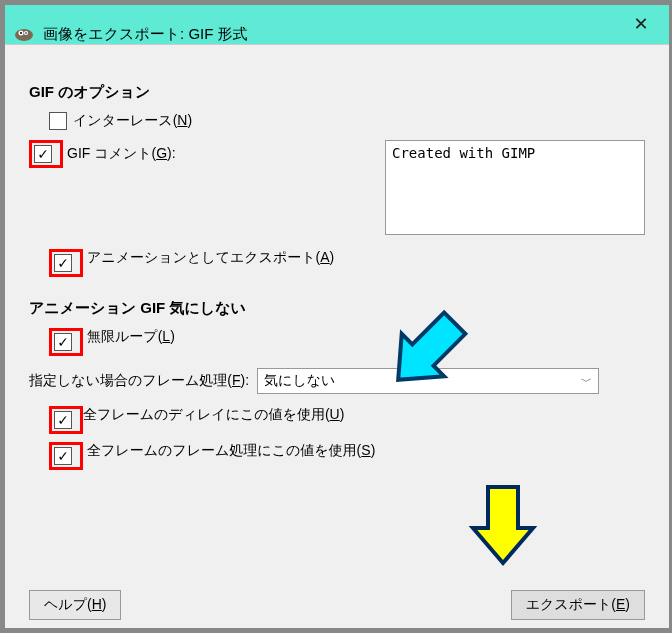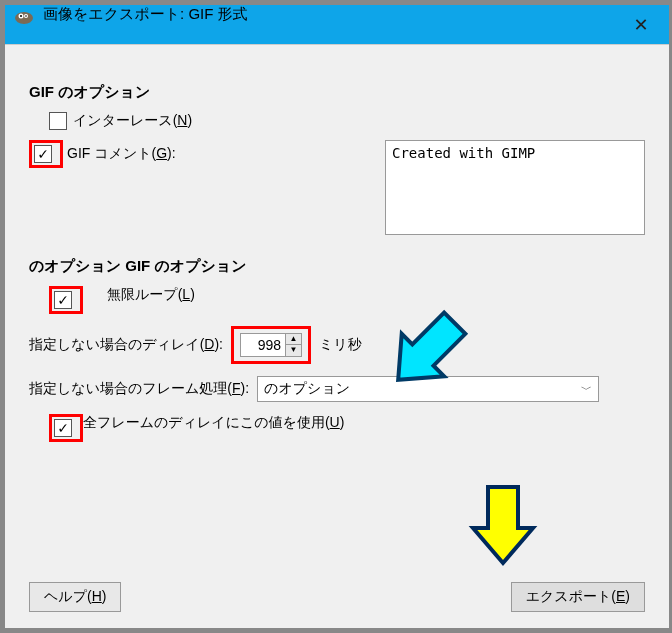--- a/index.html
+++ b/index.html
@@ -12,23 +12,23 @@
   }
   .window {
     width: 666px;
     height: 625px;
     background: #f0f0f0;
     border: 1px solid #888;
     position: relative;
   }
   .titlebar {
     display: flex;
-    align-items: flex-start;
+    align-items: flex-end;
     height: 40px;
-    background: #0ea5e9;
+    background: #5eead4;
     border-bottom: 1px solid #ccc;
     padding: 0 8px;
   }
   .titlebar .app-icon {
     width: 22px; height: 22px; margin-right: 8px;
     display: flex; align-items: center; justify-content: center;
   }
   .titlebar .title { flex: 1; font-size: 15px; }
   .close-btn {
     width: 40px; height: 40px;
@@ -126,21 +126,21 @@
     justify-content: space-between;
     padding: 0 6px;
     cursor: pointer;
   }
   .select .chev {
     font-size: 11px;
     color: #555;
   }
   .button-row {
     position: absolute;
-    bottom: 16px;
+    bottom: 8px;
     left: 24px;
     right: 24px;
     display: flex;
     align-items: center;
   }
   .btn {
     border: 1px solid #999;
     background: #e8e8e8;
     height: 30px;
     padding: 0 14px;
@@ -202,59 +202,58 @@
       <div style="display:flex;align-items:center;">
         <span class="hl">
           <span class="checkbox checked"></span>
         </span>
         <span class="label" style="margin-left:4px;"><span>GIF コメント(<span class="u">G</span>):</span></span>
       </div>
       <div style="flex:1"></div>
       <textarea class="textarea" style="">Created with GIMP</textarea>
     </div>
 
-
-    <div class="section-title" style="margin-top:22px;">のオプション GIF のオプション</div>
-
-    <div class="row indent" style="margin-top:4px;gap:20px;">
+    <div class="row indent">
+      <span class="hl">
+        <span class="checkbox checked"></span>
+      </span>
+      <span class="label" style="margin-left:4px;"><span>アニメーションとしてエクスポート(<span class="u">A</span>)</span></span>
+    </div>
+
+    <div class="section-title" style="margin-top:22px;">アニメーション GIF 気にしない</div>
+
+    <div class="row indent" style="margin-top:4px;">
       <span class="hl">
         <span class="checkbox checked"></span>
       </span>
       <span class="label" style="margin-left:4px;"><span>無限ループ(<span class="u">L</span>)</span></span>
     </div>
 
-    <div class="form-row indent">
-      <span class="label"><span>指定しない場合のディレイ(<span class="u">D</span>):</span></span>
-      <span class="hl hl-inline" style="padding:4px 6px;">
-        <span class="spinner-wrap">
-          <input class="spinner-input" value="998" style="">
-          <span class="spinner-buttons">
-            <div>▲</div>
-            <div>▼</div>
-          </span>
-        </span>
-      </span>
-      <span class="label">ミリ秒</span>
-    </div>
 
     <div class="form-row indent">
       <span class="label"><span>指定しない場合のフレーム処理(<span class="u">F</span>):</span></span>
       <span class="select">
-        <span>のオプション</span>
+        <span>気にしない</span>
         <span class="chev">﹀</span>
       </span>
     </div>
 
     <div class="row indent">
       <span class="hl">
         <span class="checkbox checked"></span>
       </span>
       <span class="label" style=""><span>全フレームのディレイにこの値を使用(<span class="u">U</span>)</span></span>
     </div>
 
+    <div class="row indent">
+      <span class="hl">
+        <span class="checkbox checked"></span>
+      </span>
+      <span class="label" style="margin-left:4px;"><span>全フレームのフレーム処理にこの値を使用(<span class="u">S</span>)</span></span>
+    </div>
 
     <svg class="arrow" style="left:370px; top:248px;" width="110" height="110" viewBox="0 0 110 110">
       <g transform="rotate(225 55 55)">
         <path d="M 55 10 L 85 45 L 70 45 L 70 90 L 40 90 L 40 45 L 25 45 Z" fill="#00e5ff" stroke="#003a66" stroke-width="4"></path>
       </g>
     </svg>
 
     <svg class="arrow" style="left:448px; top:428px;" width="100" height="100" viewBox="0 0 100 100">
       <path d="M 50 90 L 80 55 L 65 55 L 65 14 L 35 14 L 35 55 L 20 55 Z" fill="#ffff00" stroke="#002a5c" stroke-width="4"></path>
     </svg>

